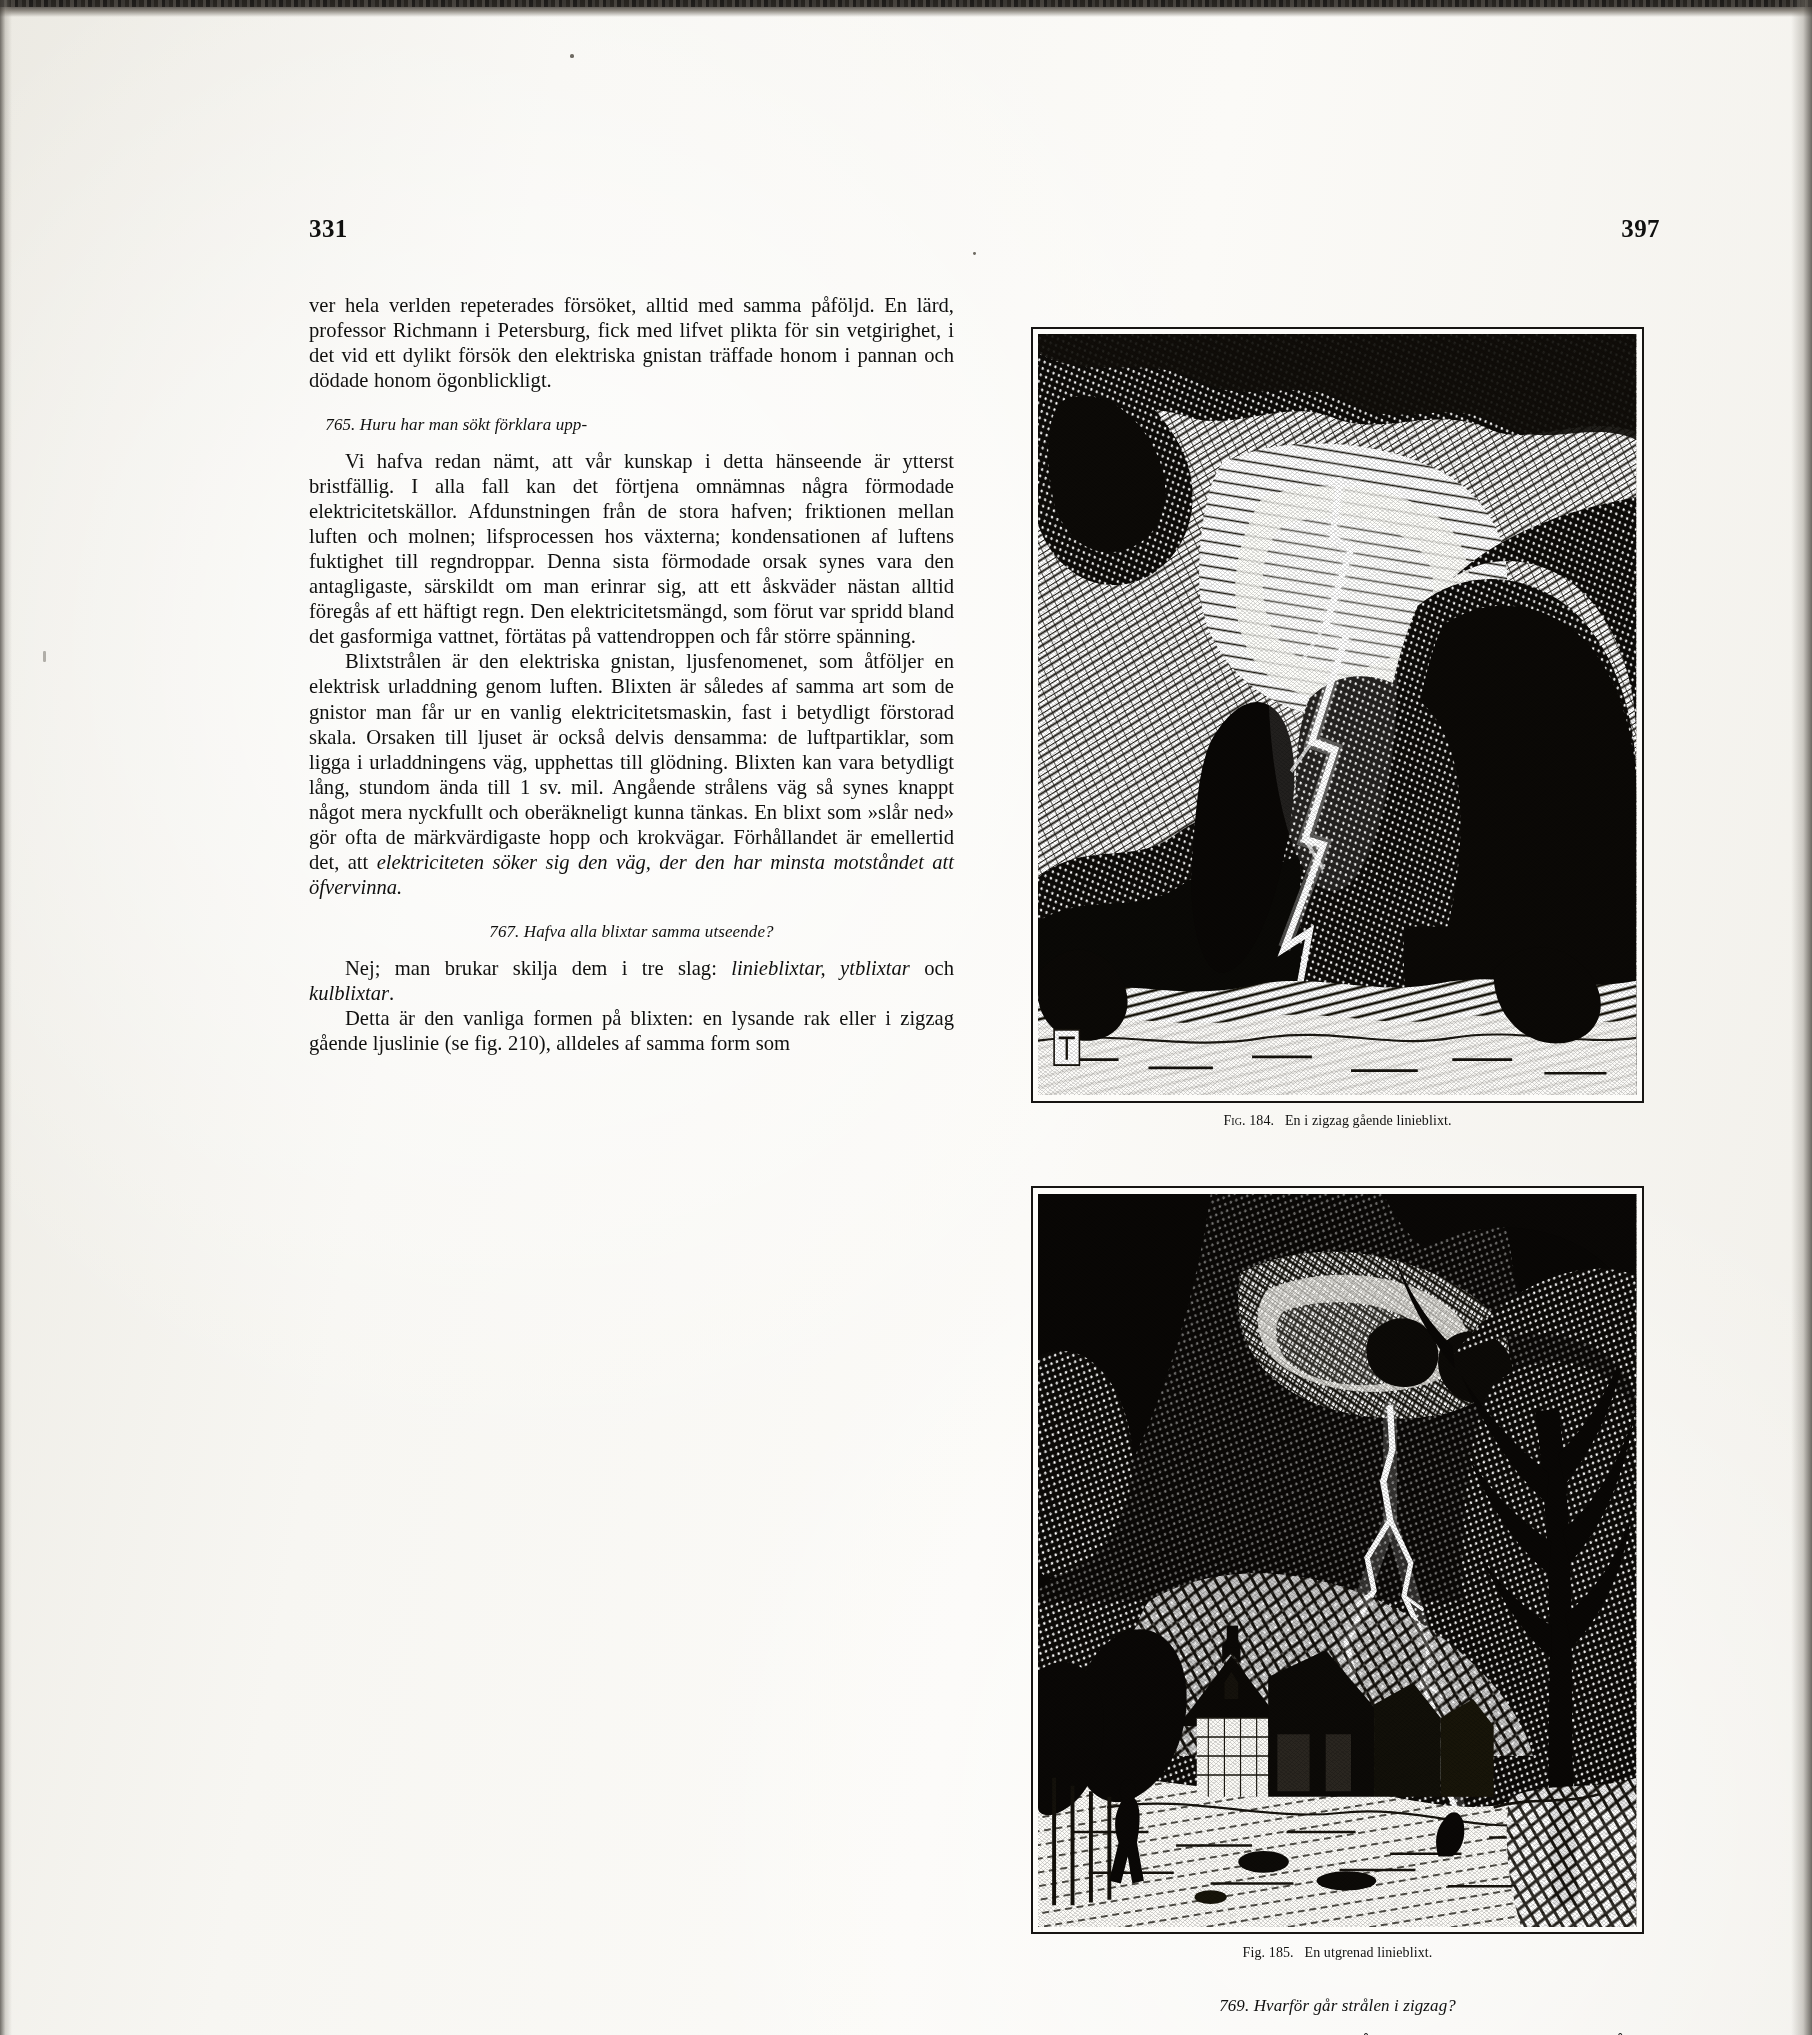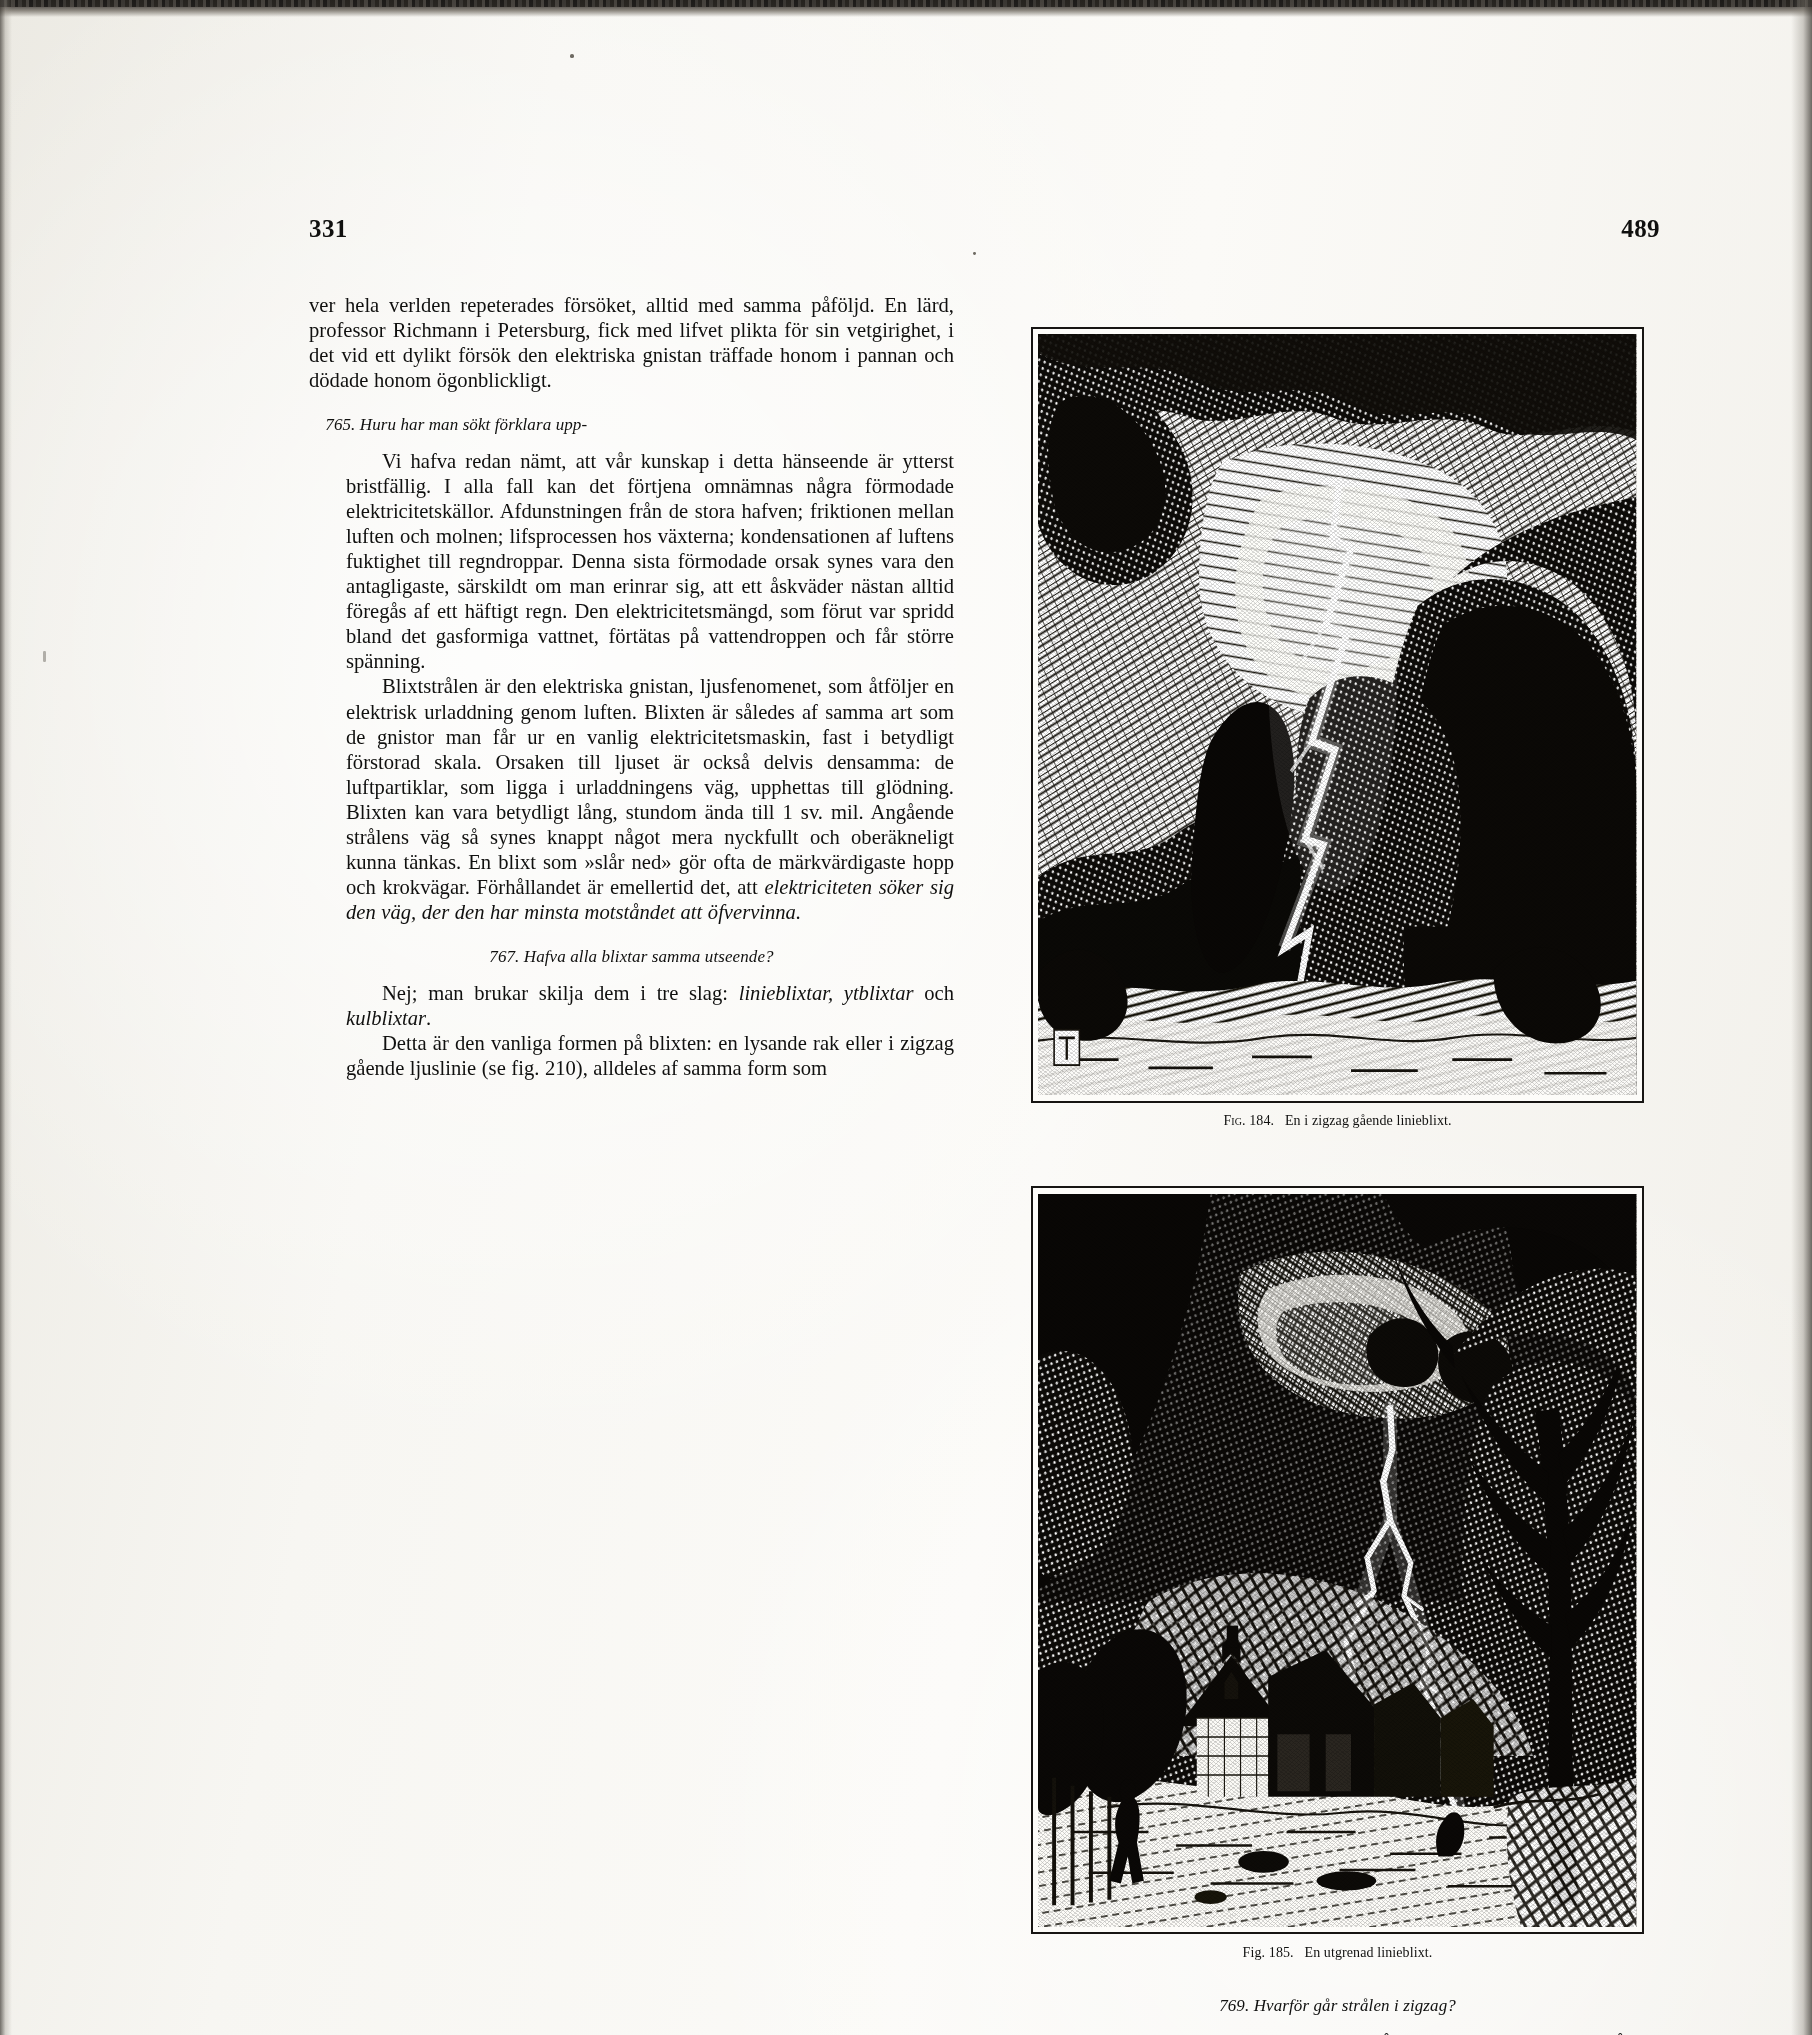--- a/index.html
+++ b/index.html
@@ -92,21 +92,21 @@
     margin: 0;
     font-size: 20.6px;
     line-height: 1.216;
     text-align: justify;
     text-align-last: left;
     text-justify: inter-word;
     word-spacing: 0.4px;
     -webkit-hyphens: none;
     hyphens: none;
   }
-  p.body.indent { text-indent: 36px; margin-left: 37px; }
+  p.body.indent { text-indent: 36px; }
   p.body.nohang { text-align-last: left; }
 
   h3.qhead {
     margin: 21px 0 14px 0;
     font-size: 17px;
     font-style: italic;
     font-weight: 400;
     line-height: 1.24;
     text-align: center;
     letter-spacing: 0.1px;
@@ -170,21 +170,21 @@
 
   <div class="speck" style="left:570px;top:54px;width:3.7px;height:3.7px;"></div>
 
   <div class="speck" style="left:973px;top:252px;width:2.8px;height:2.8px;"></div>
   <div class="speck" style="left:43px;top:651px;width:3.3px;height:10.6px;border-radius:1.2px;opacity:.5;"></div>
 
   <div class="page-body">
 
     <div class="folio-row">
       <div class="folio folio-left">331</div>
-      <div class="folio folio-right">489</div>
+      <div class="folio folio-right">397</div>
     </div>
 
     <div class="columns">
 
       <div class="col">
 
         <p class="body">ver hela verlden repeterades försöket, alltid med samma påföljd. En lärd, professor Richmann i Petersburg, fick med lifvet plikta för sin vetgirighet, i det vid ett dylikt försök den elektriska gnistan träffade honom i pannan och dödade honom ögonblickligt.</p>
 
         <h3 class="qhead two-line">
           <span>765. Huru har man sökt förklara upp-</span>

